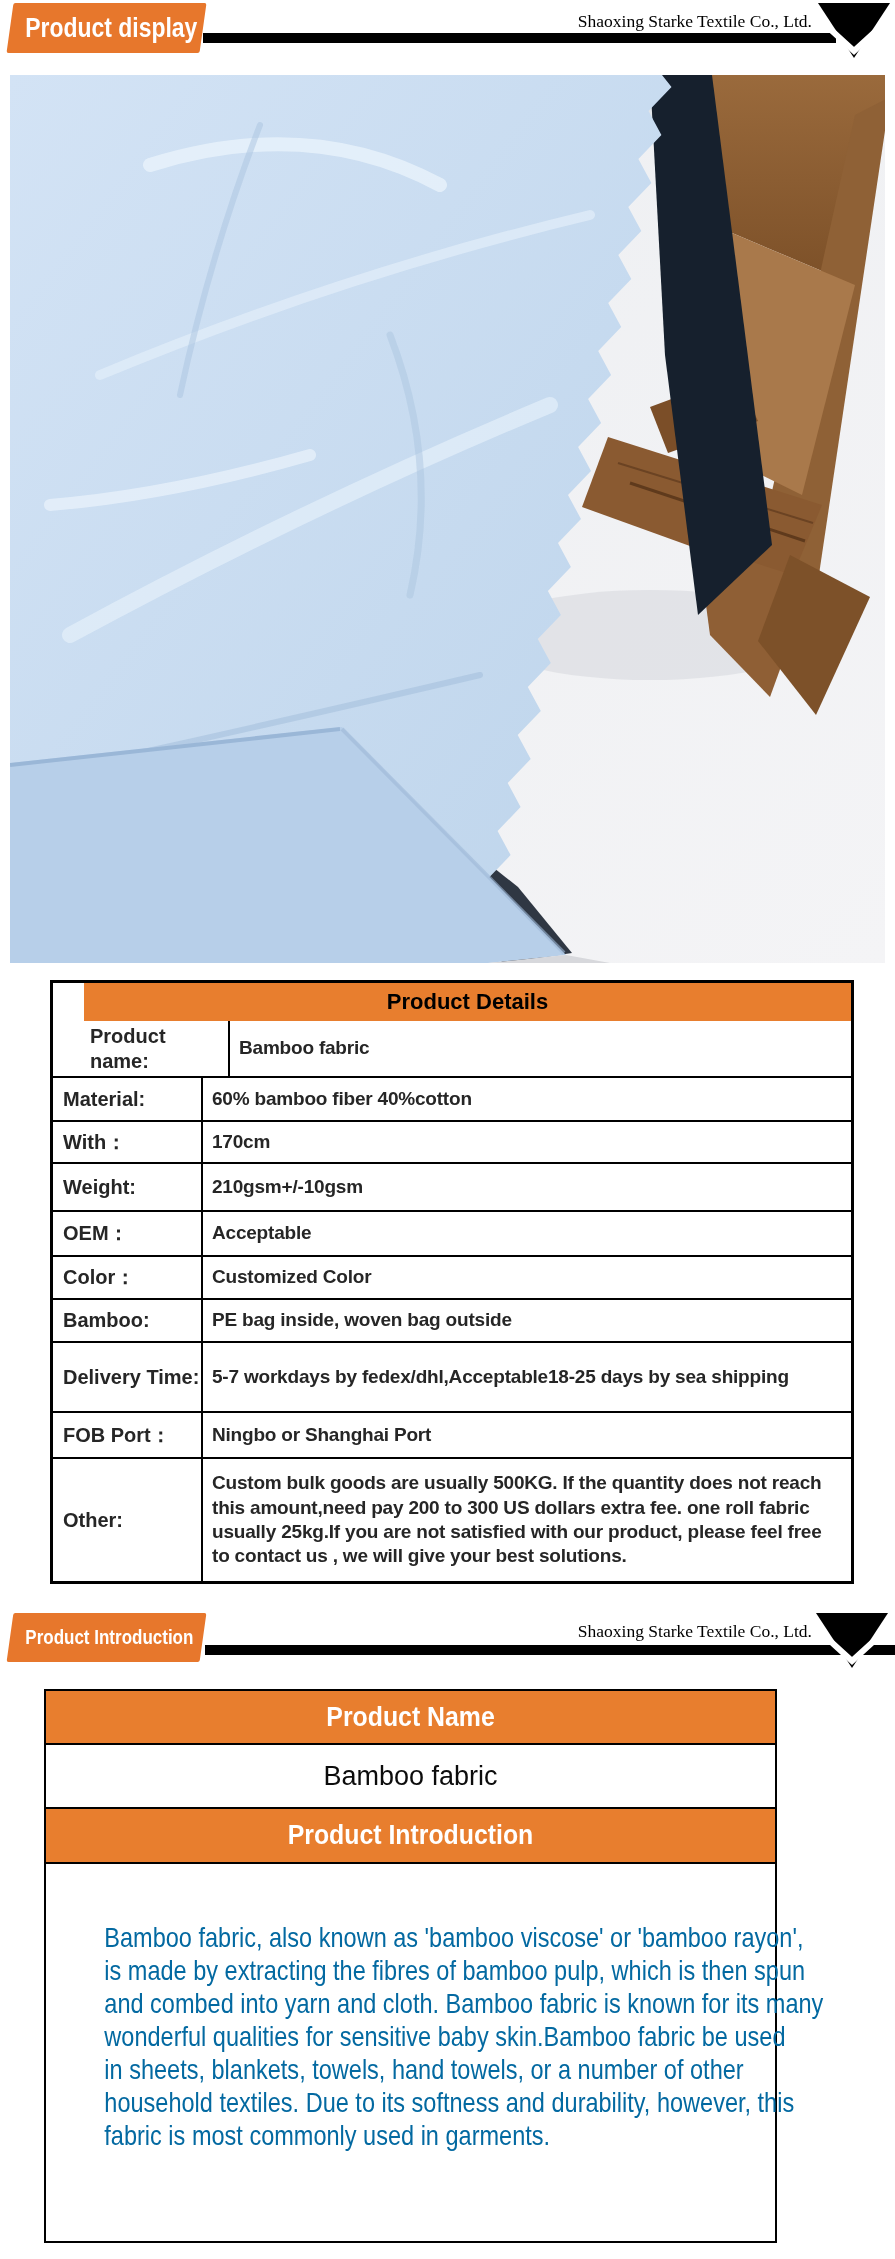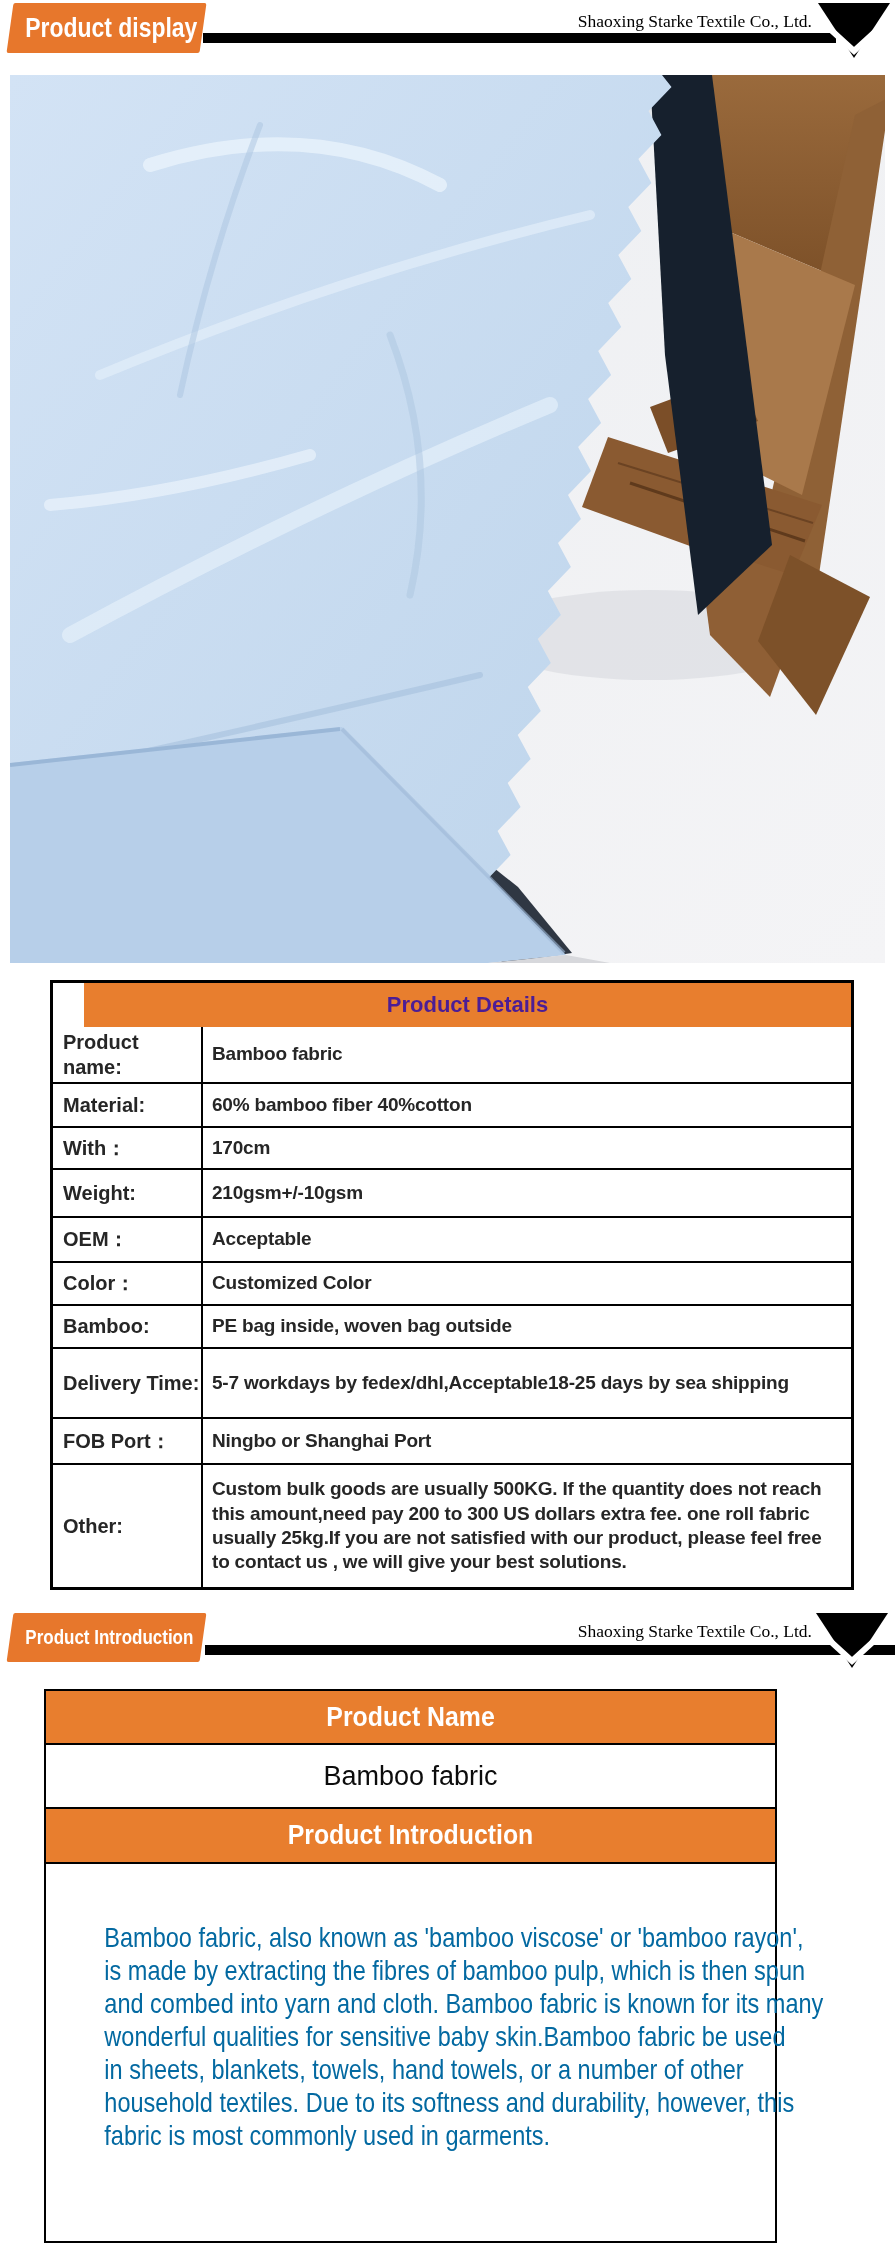--- a/index.html
+++ b/index.html
@@ -12,22 +12,22 @@
   .ribbon .rtxt{transform:skewX(8deg) scaleX(0.85);transform-origin:left center;
                 padding-left:18px;white-space:nowrap;font-weight:bold;}
   .rule{position:absolute;height:10px;background:#000000;}
   .company{position:absolute;font-family:Liberation Serif, serif;font-size:17.5px;
            color:#000000;white-space:nowrap;}
   .tri{position:absolute;width:72px;height:56px;}
 
   
   .ptable{position:absolute;left:50px;top:980px;width:798px;border:3px solid #000;
           background:#ffffff;}
-  .ptable .thead{background:#E87E2E;color:#4c1d95;font-weight:bold;font-size:22px;
-                 height:44px;display:flex;align-items:center;justify-content:center;margin-left:31px;}
+  .ptable .thead{background:#E87E2E;color:#000000;font-weight:bold;font-size:22px;
+                 height:38px;display:flex;align-items:center;justify-content:center;margin-left:31px;}
   .trow{display:flex;border-top:2px solid #000;}
   .tlab{width:150px;flex:0 0 150px;border-right:2px solid #000;display:flex;
         align-items:center;padding-left:10px;box-sizing:border-box;
         font-weight:bold;font-size:20px;color:#262626;line-height:1.22;}
   .tval{flex:1;display:flex;align-items:center;padding:4px 8px 4px 9px;
         box-sizing:border-box;font-weight:bold;font-size:19px;color:#262626;
         line-height:1.28;letter-spacing:-0.2px;}
 
   
   .ibox{position:absolute;left:44px;top:1689px;width:733px;height:554px;
@@ -109,21 +109,21 @@
       <polygon points="0,688 332,652 556,880 478,888 0,888" fill="#b7cfe9"></polygon>
       <line x1="0" y1="690" x2="330" y2="654" stroke="#8fadd0" stroke-width="4" opacity="0.7"></line>
       <line x1="332" y1="654" x2="554" y2="878" stroke="#9fb9d8" stroke-width="4" opacity="0.6"></line>
       <polygon points="478,888 556,880 600,888" fill="#d7d8dc"></polygon>
     </g>
   </svg>
 
   <div class="ptable">
     <div class="thead">Product Details</div>
 
-    <div class="trow" style="border-top:none;">
+    <div class="trow" style="border-top:none;padding-left:27px;">
       <div class="tlab" style="min-height:55px;">Product name:</div>
       <div class="tval">Bamboo fabric</div>
     </div>
     <div class="trow">
       <div class="tlab" style="min-height:42px;">Material:</div>
       <div class="tval">60% bamboo fiber 40%cotton</div>
     </div>
     <div class="trow">
       <div class="tlab" style="min-height:40px;">With：</div>
       <div class="tval">170cm</div>

